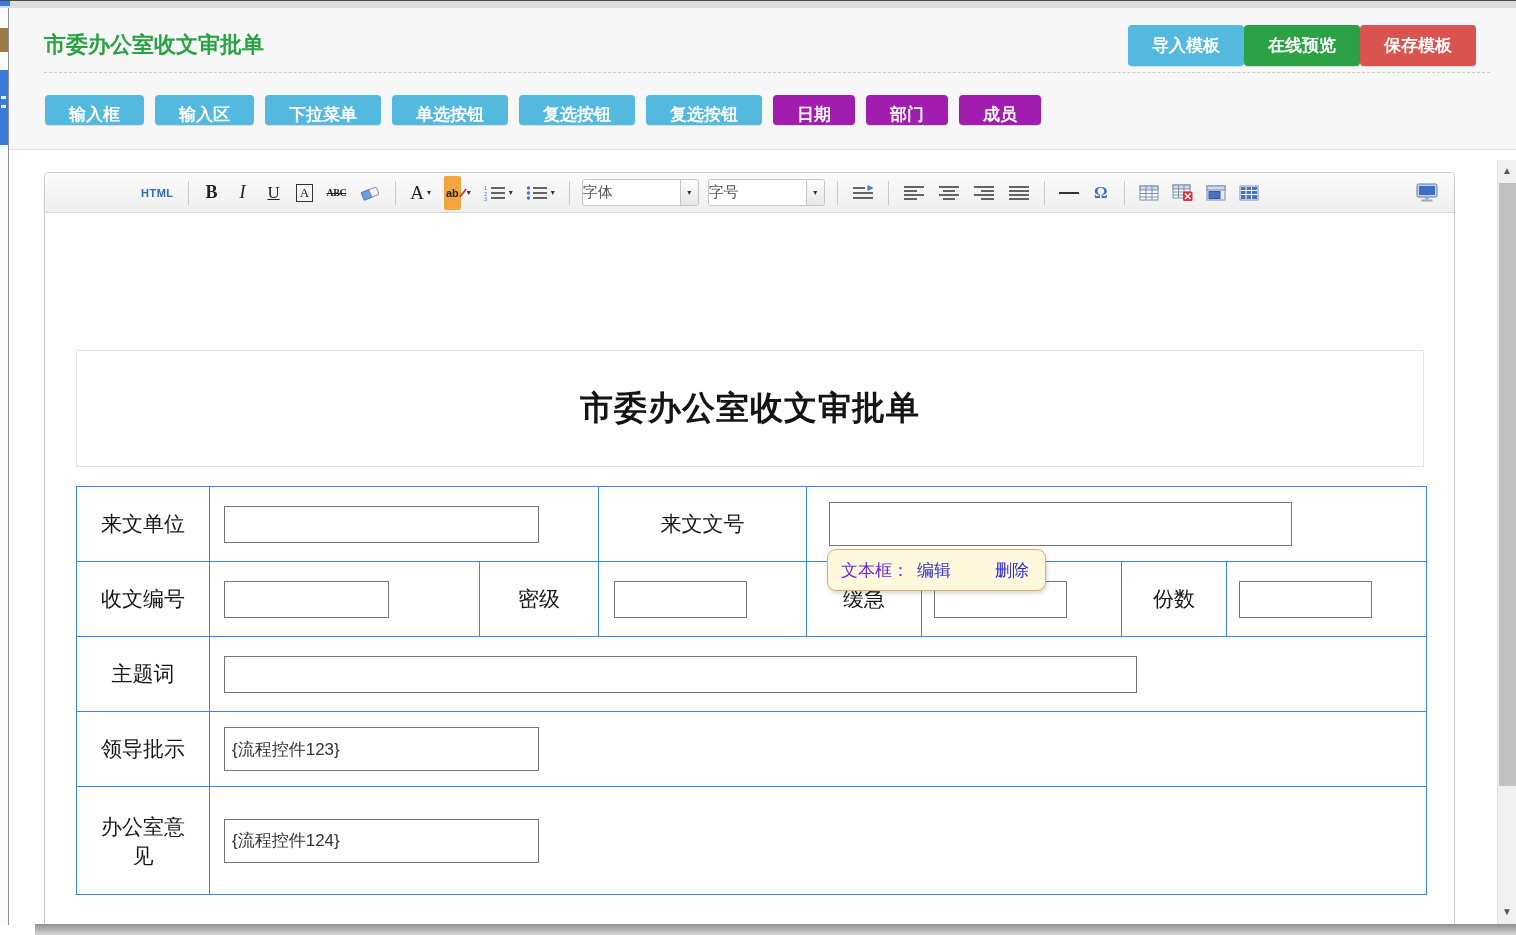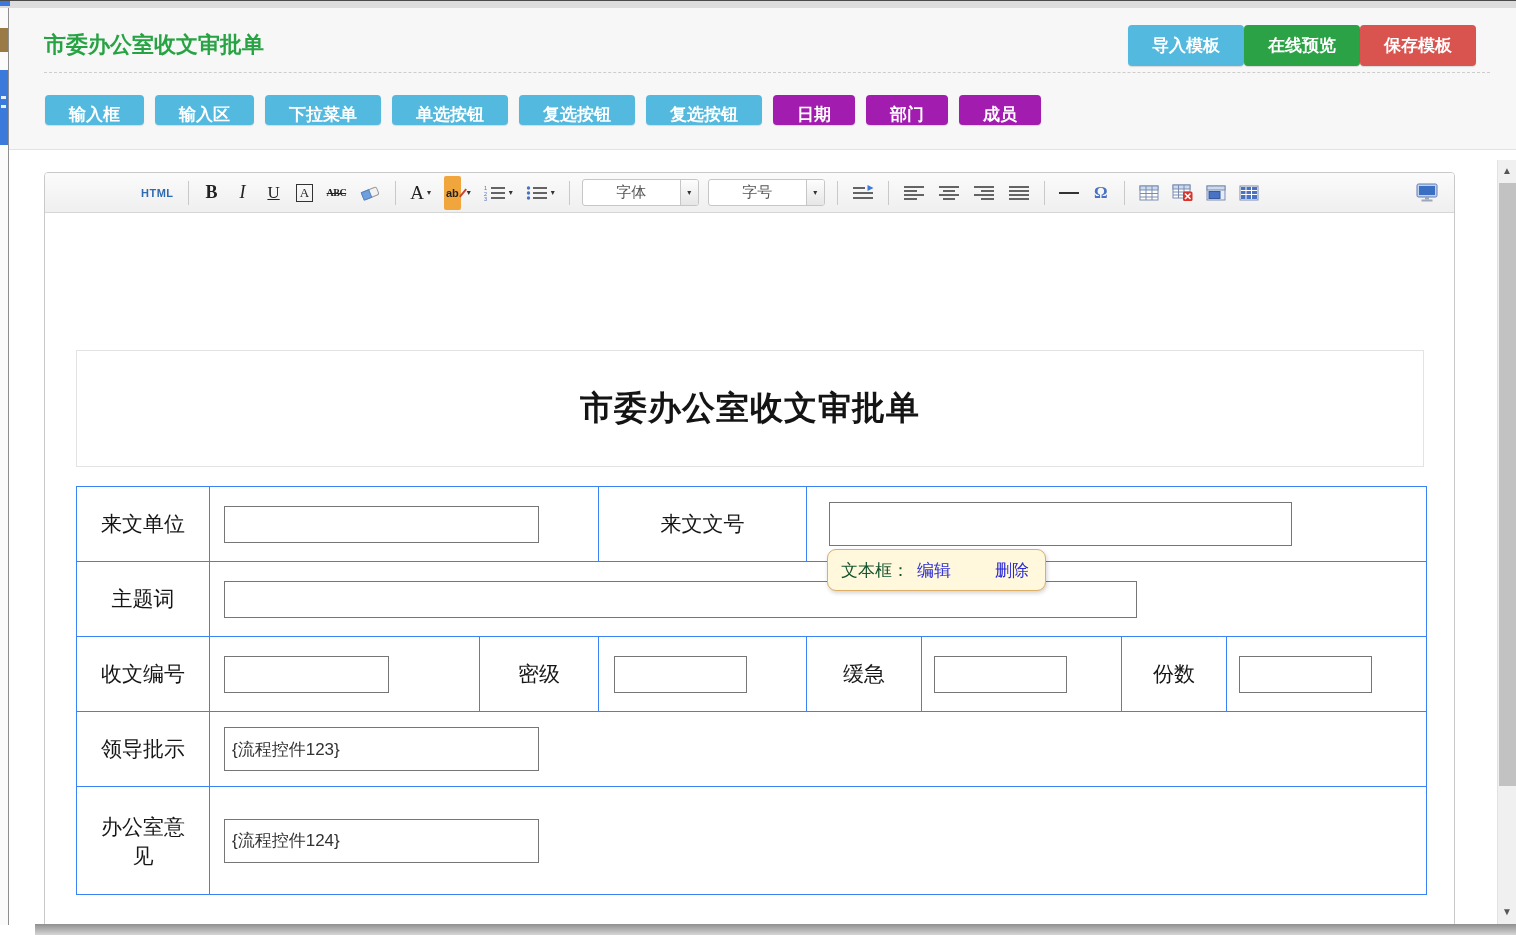--- a/index.html
+++ b/index.html
@@ -48,21 +48,21 @@
   .glyph-u{font:17px "Liberation Serif",serif;text-decoration:underline}
   .glyph-box-a{font:13px "Liberation Serif",serif;border:1px solid #333;padding:0 3px;line-height:16px}
   .glyph-abc{font:bold 10px "Liberation Serif",serif;text-decoration:line-through;letter-spacing:-.5px}
   .glyph-A{font:19px "Liberation Serif",serif}
   .glyph-omega{font:bold 17px "Liberation Serif",serif;color:#4a72c4}
   .hl-ab{font:bold 11px "Liberation Sans",sans-serif;background:#f0a63c;padding:11px 2px;border-radius:2px}
   .pen{display:inline-block;width:2px;height:10px;background:#c6452b;transform:rotate(40deg);margin-left:1px}
   .hr-glyph{display:inline-block;width:20px;height:2px;background:#333}
   .combo{display:flex;align-items:center;width:117px;height:27px;background:#fff;border:1px solid #c6c6c6;
     border-radius:3px;overflow:hidden;flex:none;cursor:pointer}
-  .combo .txt{flex:1;text-align:center;font:15px "Liberation Serif",serif;color:#555}
+  .combo .txt{flex:1;font:15px "Liberation Serif",serif;color:#555}
   .combo .dd{width:18px;height:100%;border-left:1px solid #c6c6c6;background:linear-gradient(#fdfdfd,#e6e6e6);
     display:flex;align-items:center;justify-content:center;font-size:8px;color:#333}
   #fullscreen-btn{margin-left:auto;margin-right:14px}
 
   
   #ed-body{position:relative;height:712px;background:#fff}
   #doc-title-box{margin:137px 0 0 31px;width:1348px;height:117px;border:1px solid #e3e3e3;
     display:flex;align-items:center;justify-content:center}
   #doc-title{font-size:33px;font-weight:bold;color:#141414;letter-spacing:1px}
   #doc-table{margin:19px 0 0 31px;border-collapse:collapse;table-layout:fixed;width:1350px}
@@ -77,21 +77,21 @@
     color:#333;padding:0 7px;border-radius:0;display:block}
   .w913{width:913px}.w463{width:463px}.w315{width:315px}.w165{width:165px}.w133{width:133px}
   .h36{height:44px}.h44{height:44px}
   tr.h75{height:75px} tr.h77{height:77px} tr.h108{height:108px}
 
   
   #tooltip{position:absolute;left:827px;top:549px;width:219px;height:42px;background:#fff8dc;
     border:1px solid #dcae67;border-radius:9px;box-shadow:1px 2px 4px rgba(0,0,0,.18);
     display:flex;align-items:center;padding:0 13px;z-index:60;
     font-family:"Liberation Serif",serif;font-size:17px}
-  #tooltip .tl{color:#14532d}
+  #tooltip .tl{color:#6d28d9}
   #tooltip .link{color:#2b2bd6;cursor:pointer;margin-left:8px}
   #tooltip .link.del{margin-left:44px}
 
   
   #vscroll{position:absolute;right:0;top:160px;width:19px;height:765px;background:#f0f0f0;
     border-left:1px solid #e2e2e2;z-index:55}
   .sc-arrow{position:absolute;left:0;width:100%;text-align:center;font-size:10px;color:#555;cursor:pointer;line-height:1}
   .sc-up{top:6px}
   .sc-down{top:747px}
   .sc-thumb{position:absolute;top:23px;left:1px;width:17px;height:603px;background:#c2c2c2;cursor:pointer}
@@ -353,41 +353,41 @@
         <td class="lbl">来文单位</td>
         <td class="val" colspan="2">
           <input class="fi w315" value="" style="">
         </td>
         <td class="lbl">来文文号</td>
         <td class="val p22" colspan="4">
           <input class="fi w463 h36" value="" style="">
         </td>
       </tr>
       <tr class="h75">
+        <td class="lbl">收文编号</td>
+        <td class="val">
+          <input class="fi w165" value="" style="">
+        </td>
+        <td class="lbl">密级</td>
+        <td class="val p15">
+          <input class="fi w133" value="" style="">
+        </td>
+        <td class="lbl">缓急</td>
+        <td class="val p12">
+          <input class="fi w133" value="" style="">
+        </td>
+        <td class="lbl">份数</td>
+        <td class="val p12">
+          <input class="fi w133" value="" style="">
+        </td>
+      </tr>
+      <tr class="h75">
         <td class="lbl">主题词</td>
         <td class="val" colspan="7">
           <input class="fi w913" value="" style="">
-        </td>
-      </tr>
-      <tr class="h75">
-        <td class="lbl">收文编号</td>
-        <td class="val">
-          <input class="fi w165" value="" style="">
-        </td>
-        <td class="lbl">密级</td>
-        <td class="val p15">
-          <input class="fi w133" value="" style="">
-        </td>
-        <td class="lbl">缓急</td>
-        <td class="val p12">
-          <input class="fi w133" value="" style="">
-        </td>
-        <td class="lbl">份数</td>
-        <td class="val p12">
-          <input class="fi w133" value="" style="">
         </td>
       </tr>
       <tr class="h75">
         <td class="lbl">领导批示</td>
         <td class="val" colspan="7">
           <input class="fi w315 h36" value="{流程控件123}" style="">
         </td>
       </tr>
       <tr class="h108">
         <td class="lbl wrap">办公室意见</td>

